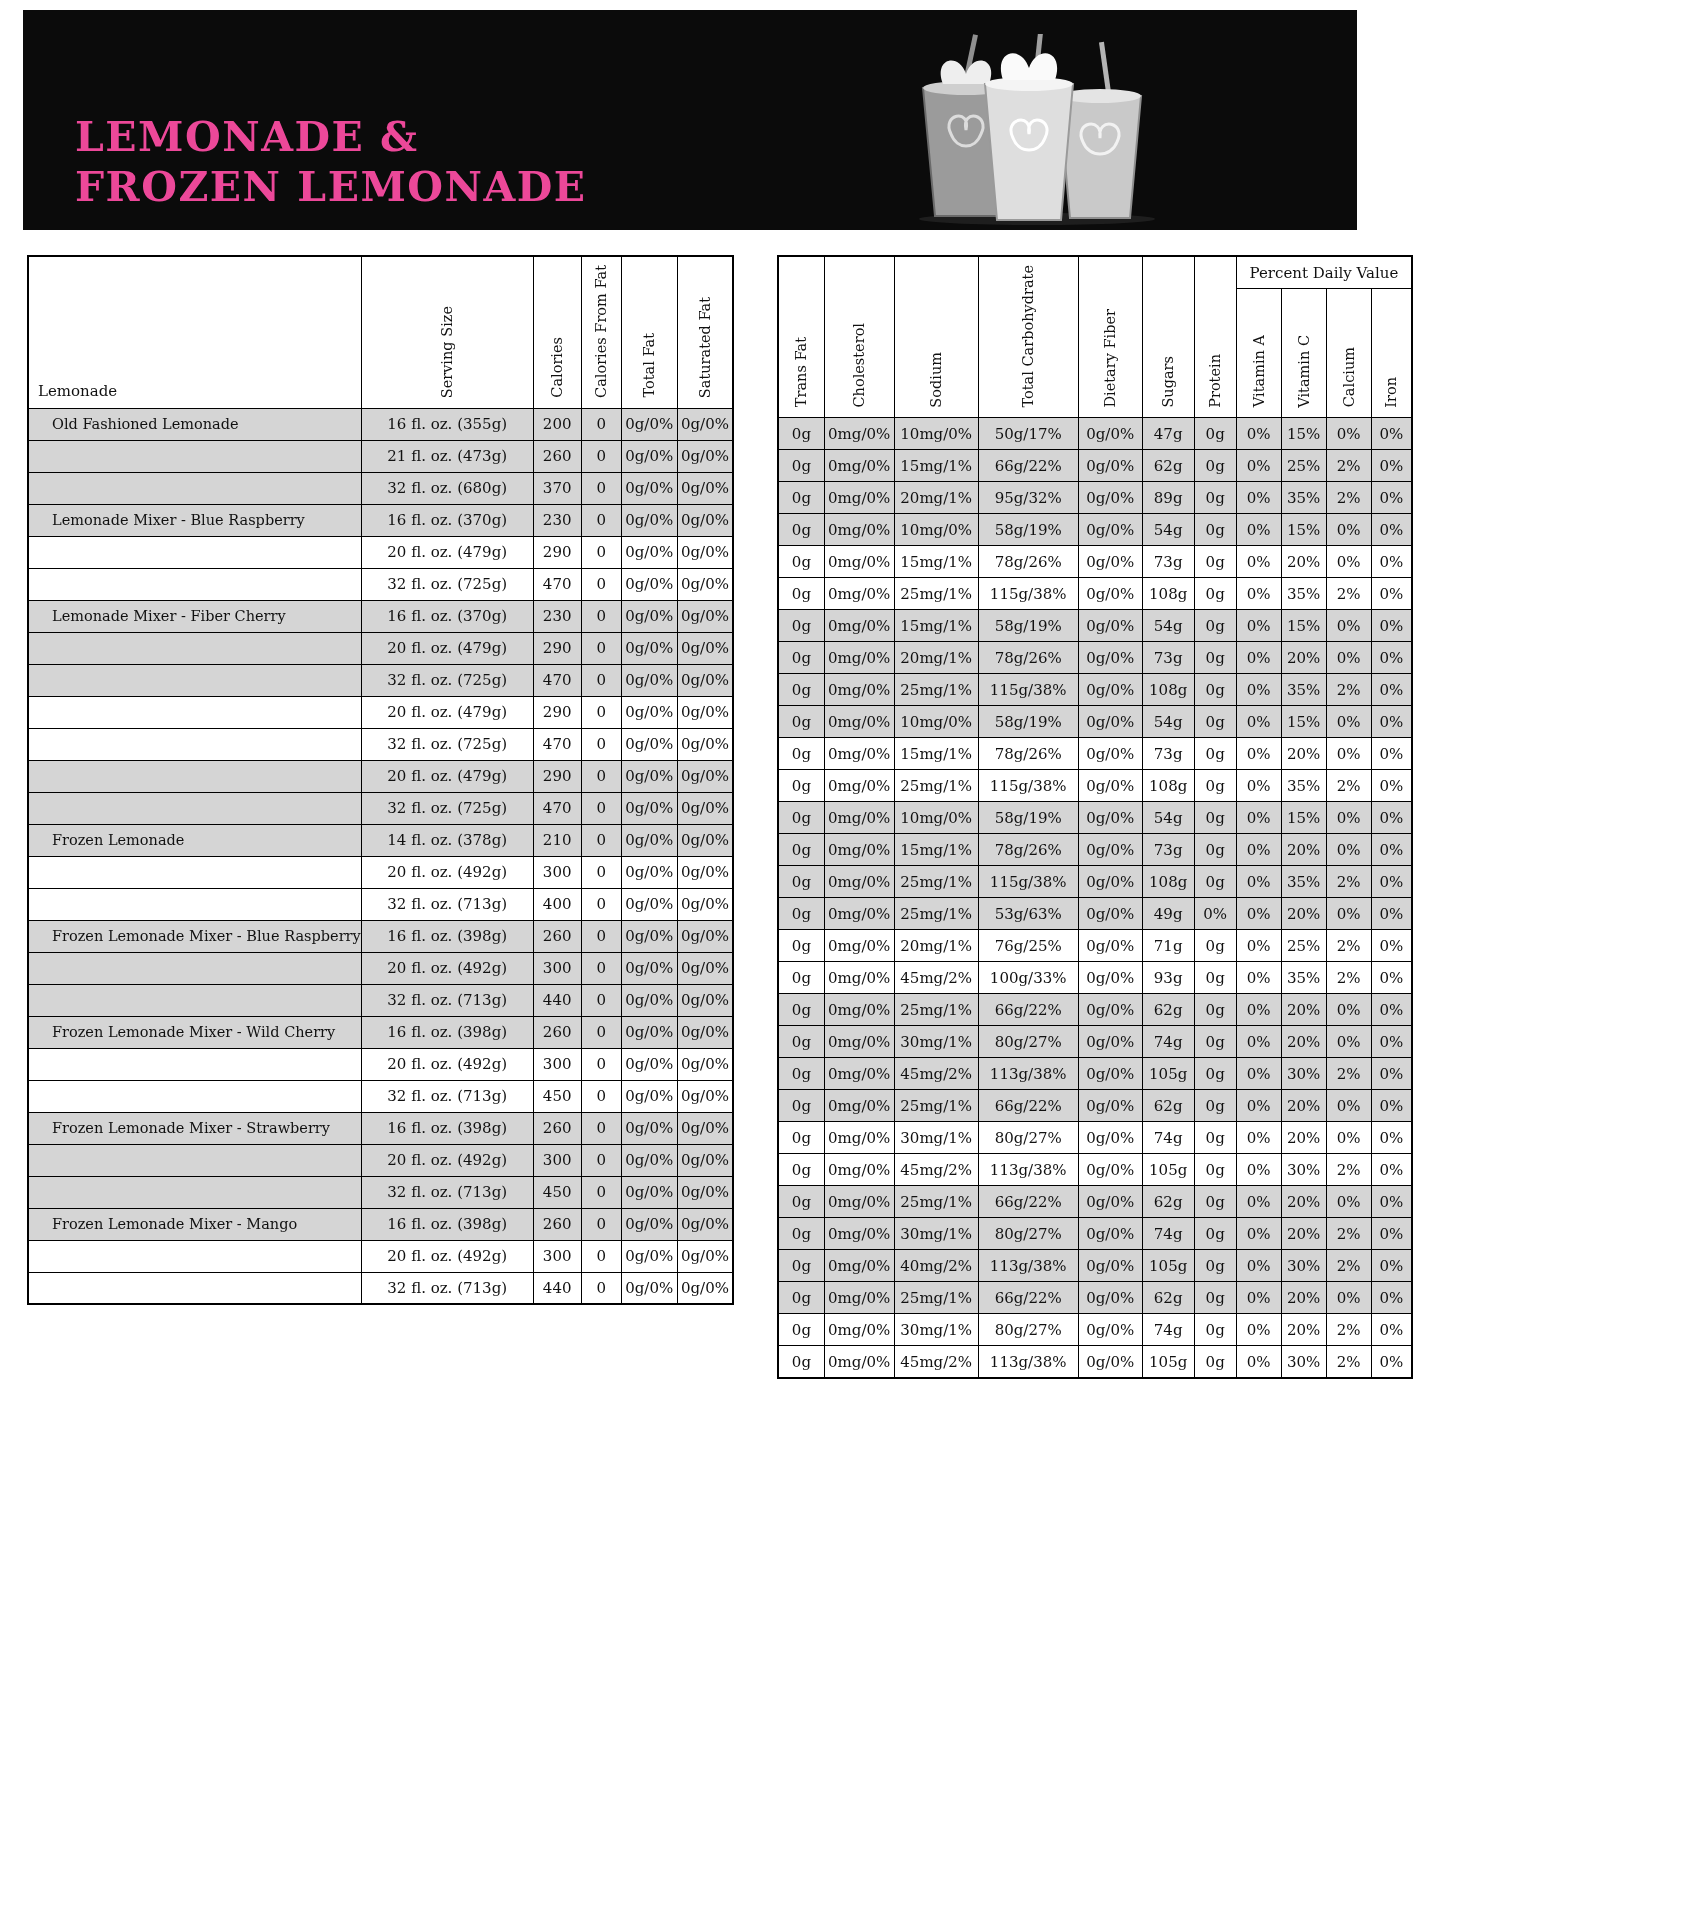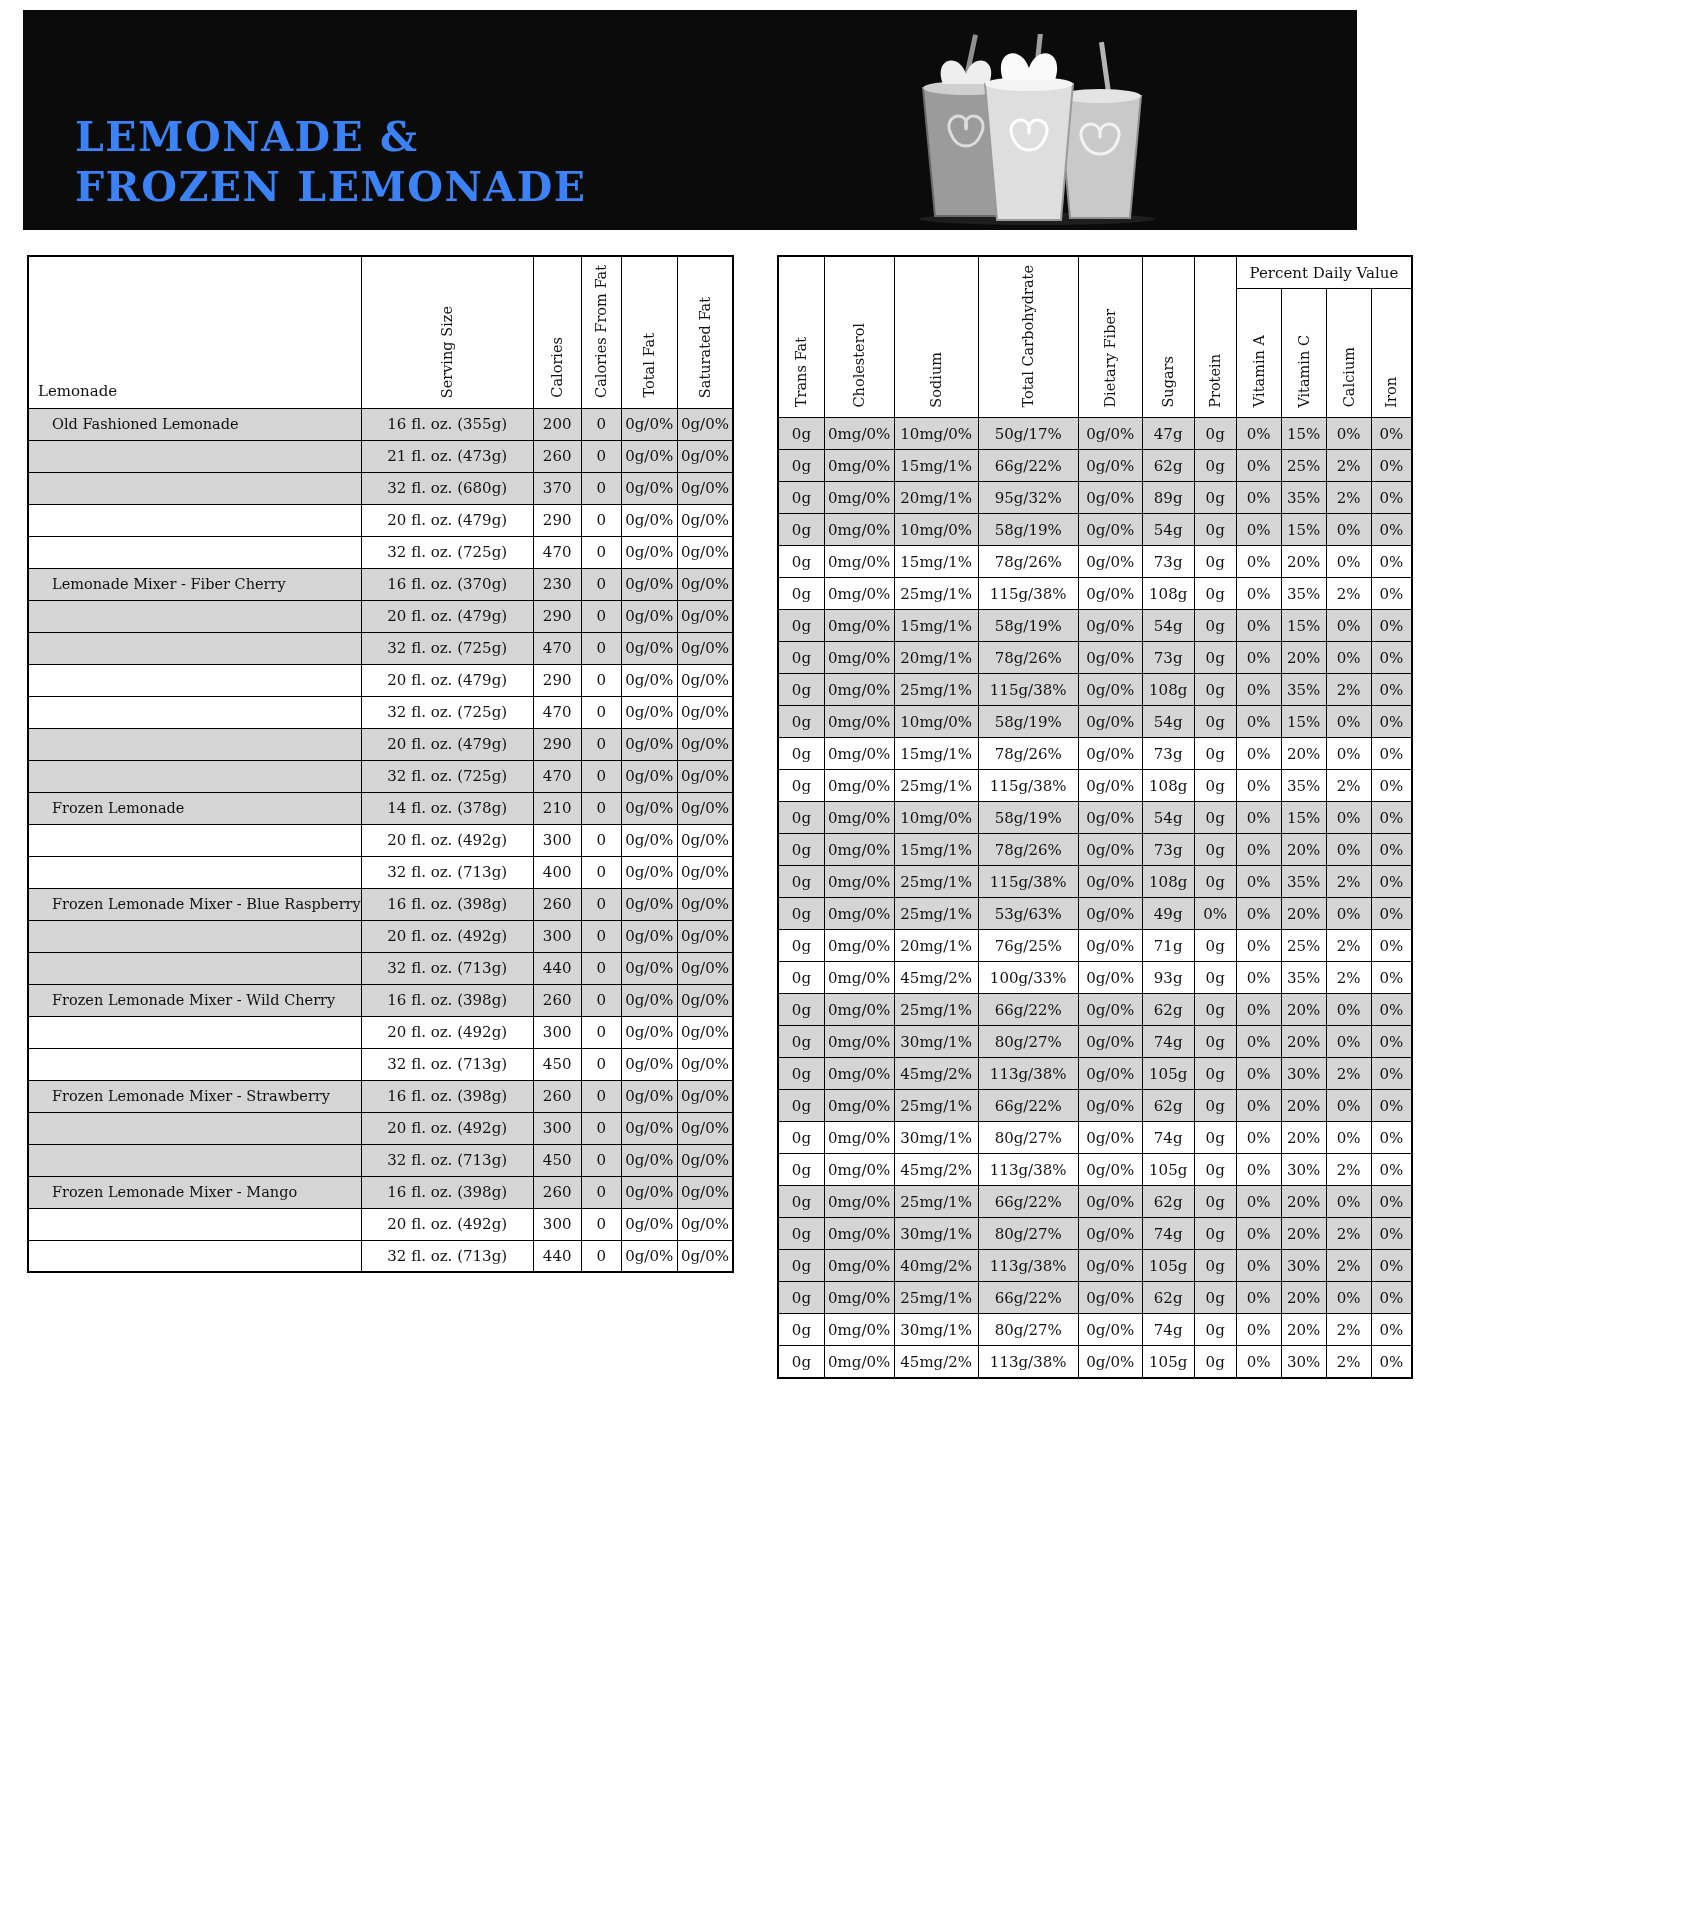--- a/index.html
+++ b/index.html
@@ -12,21 +12,21 @@
   }
 
   
   .banner {
     position:absolute; left:23px; top:10px;
     width:1334px; height:220px;
     background:var(--banner-bg, #0b0b0b);
   }
   .banner .title {
     position:absolute; left:52px; bottom:18px;
-    color:#3b82f6; font-weight:700;
+    color:#ec4899; font-weight:700;
     font-size:41px; line-height:1.22; letter-spacing:1.5px;
   }
   .banner .cups { position:absolute; right:200px; bottom:4px; }
 
   
   .tables {
     position:absolute; left:27px; top:255px;
     display:flex; gap:43px; align-items:flex-start;
   }
   table {
@@ -124,20 +124,28 @@
           <td>21 fl. oz. (473g)</td>
           <td>260</td>
           <td>0</td>
           <td>0g/0%</td>
           <td>0g/0%</td>
         </tr>
         <tr class="shade">
           <td class="name-cell"></td>
           <td>32 fl. oz. (680g)</td>
           <td>370</td>
+          <td>0</td>
+          <td>0g/0%</td>
+          <td>0g/0%</td>
+        </tr>
+        <tr class="shade">
+          <td class="name-cell">Lemonade Mixer - Blue Raspberry</td>
+          <td>16 fl. oz. (370g)</td>
+          <td>230</td>
           <td>0</td>
           <td>0g/0%</td>
           <td>0g/0%</td>
         </tr>
         <tr>
           <td class="name-cell"></td>
           <td>20 fl. oz. (479g)</td>
           <td>290</td>
           <td>0</td>
           <td>0g/0%</td>

